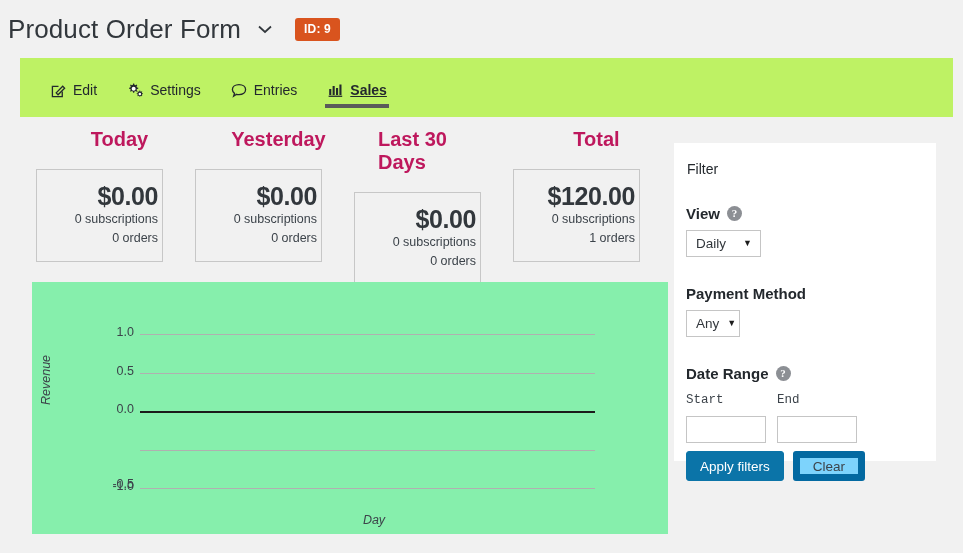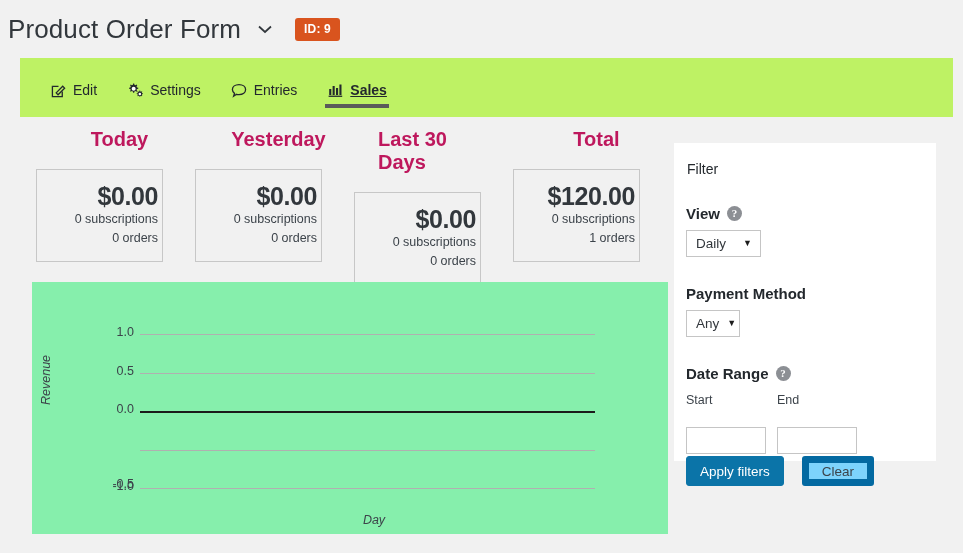--- a/index.html
+++ b/index.html
@@ -222,32 +222,32 @@
     color: #32373c;
     cursor: pointer;
     gap: 8px;
   }
   .select-box.view-select { width: 75px; justify-content: space-between; }
   .select-box.payment-select { width: 54px; justify-content: space-between; }
   .caret-small { font-size: 9px; color: #1d1d1d; line-height: 1; }
 
   .date-row { display: flex; gap: 11px; margin-top: 11px; }
   .date-field { display: flex; flex-direction: column; }
-  .date-label { font-size: 12.5px; color: #3c434a; margin-bottom: 20px; }
+  .date-label { font-size: 12.5px; color: #3c434a; margin-bottom: 9px; font-family: Liberation Mono, monospace; }
   .date-input {
     width: 80px; height: 27px;
     border: 1px solid #c5c5c5;
     background: #ffffff;
     box-sizing: border-box;
     font-size: 13px;
     font-family: "Liberation Sans", sans-serif;
     padding: 0 6px;
     color: #32373c;
   }
-  .btn-row { display: flex; gap: 18px; margin-top: 2px; }
+  .btn-row { display: flex; gap: 9px; margin-top: 8px; }
   .btn {
     height: 30px;
     box-sizing: border-box;
     font-size: 13.5px;
     border-radius: 3px;
     cursor: pointer;
     display: inline-flex;
     align-items: center;
     justify-content: center;
     padding: 0 13px;

